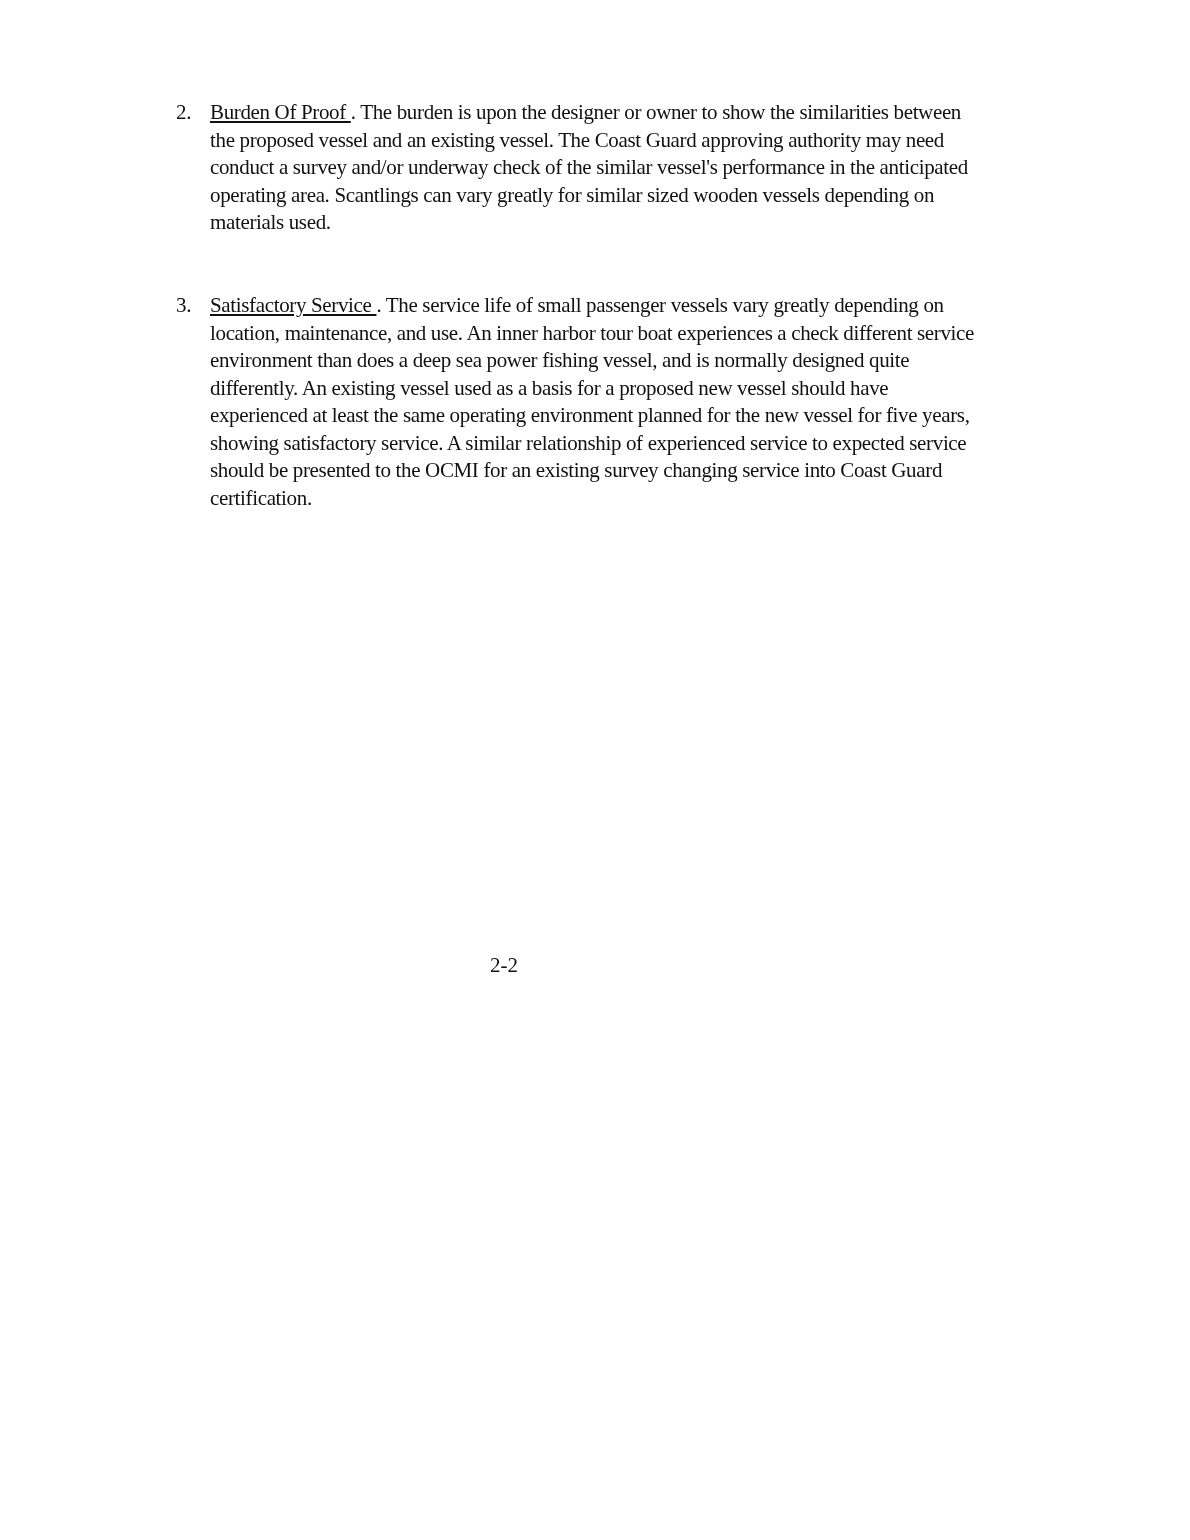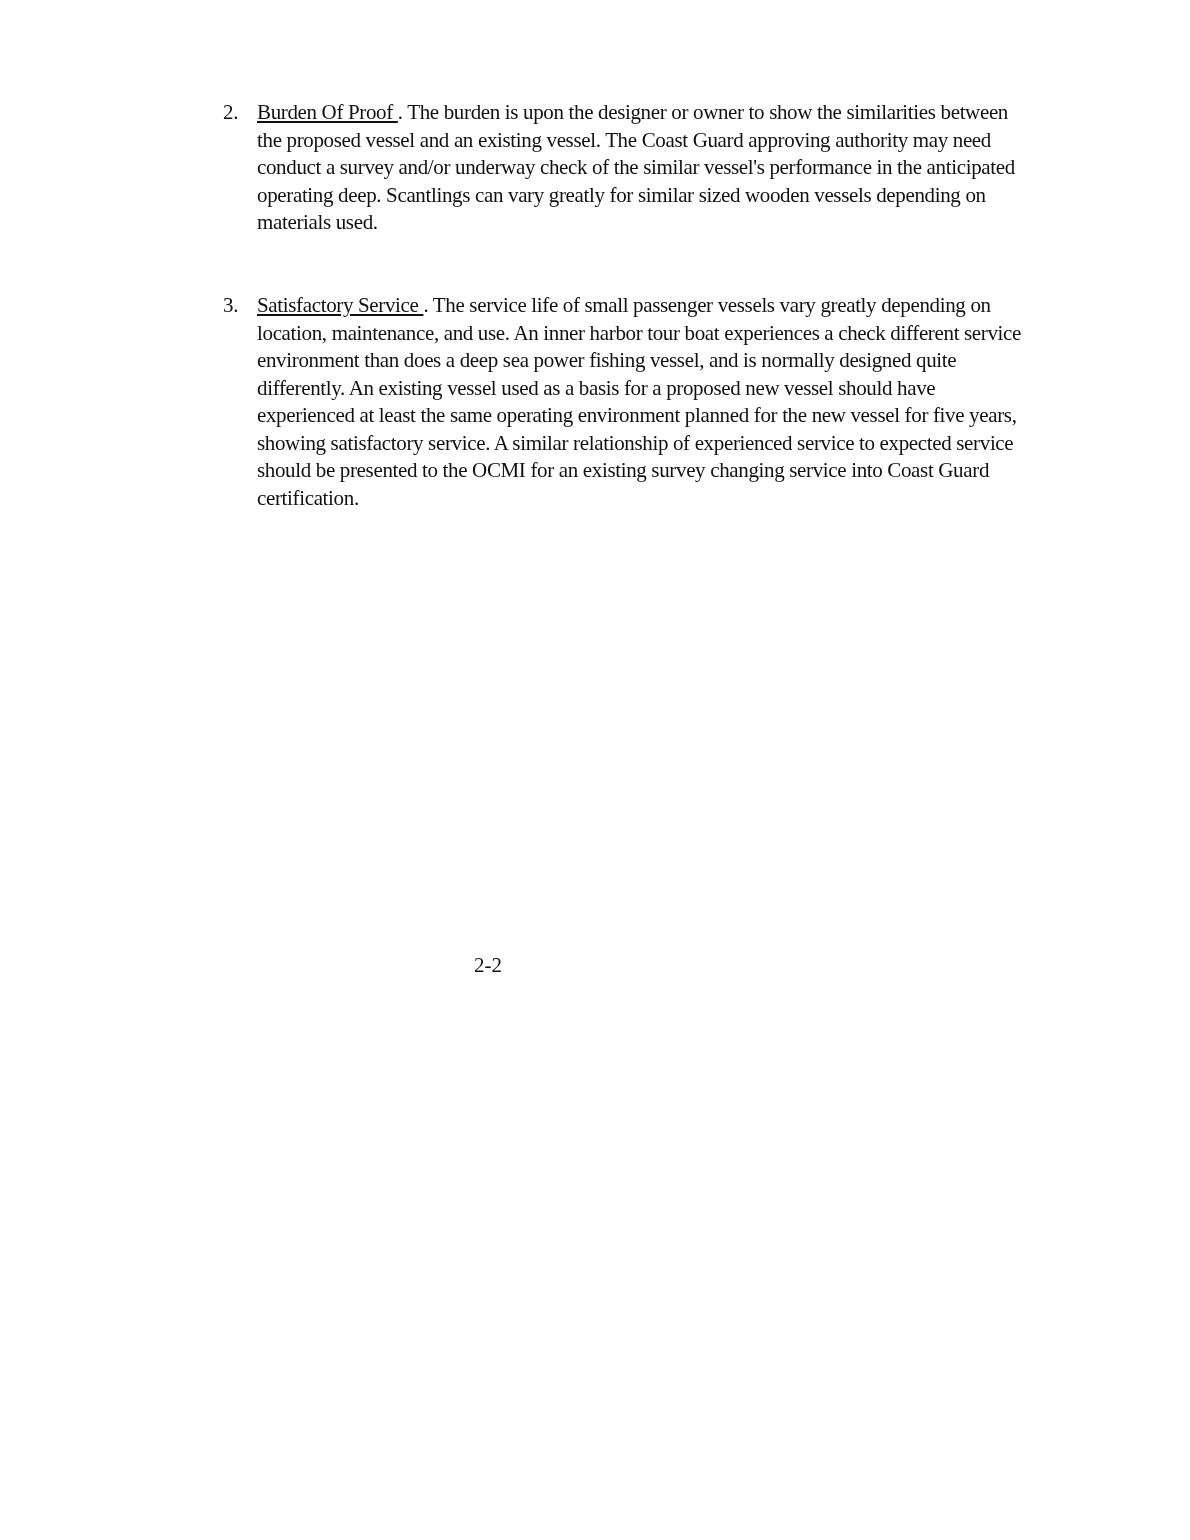--- a/index.html
+++ b/index.html
@@ -9,39 +9,39 @@
       color: #111111;
     }
     .item {
       position: absolute;
       left: 176px;
       width: 870px;
       font-size: 21px;
       line-height: 27.5px;
       letter-spacing: -0.35px;
     }
-    .item .line { display: block; white-space: nowrap; margin-left: 47px; }
+    .item .line { display: block; white-space: nowrap; }
     .item .line.indent { padding-left: 34px; }
     .num { display: inline-block; width: 34px; }
     .heading { text-decoration: underline; text-underline-offset: 2px; }
     #item-2 { top: 99px; }
     #item-3 { top: 292px; }
     .page-number {
-      position: absolute; top: 953px; left: 0; width: 976px;
+      position: absolute; top: 953px; left: 16px; width: 976px;
       text-align: center; font-size: 21px;
     }
   </style>
 </head>
 <body>
 
 <div class="item" id="item-2">
   <span class="line"><span class="num">2.</span><span class="heading">Burden Of Proof </span><span> .  The burden is upon the designer or owner to show the similarities between</span></span>
   <span class="line indent">the proposed vessel and an existing vessel.  The Coast Guard approving authority may need</span>
   <span class="line indent">conduct a survey and/or underway check of the similar vessel's performance in the anticipated</span>
-  <span class="line indent">operating deep.  Scantlings can vary greatly for similar sized wooden vessels depending on</span>
+  <span class="line indent">operating area.  Scantlings can vary greatly for similar sized wooden vessels depending on</span>
   <span class="line indent">materials used.</span>
 </div>
 
 <div class="item" id="item-3">
   <span class="line"><span class="num">3.</span><span class="heading">Satisfactory Service </span><span>.  The service life of small passenger vessels vary greatly depending on</span></span>
   <span class="line indent">location, maintenance, and use.  An inner harbor tour boat experiences a check different service</span>
   <span class="line indent">environment than does a deep sea power fishing vessel, and is normally designed quite</span>
   <span class="line indent">differently. An existing vessel used as a basis for a proposed new vessel should have</span>
   <span class="line indent">experienced at least the same operating environment planned for the new vessel for five years,</span>
   <span class="line indent">showing satisfactory service.  A similar relationship of experienced service to expected service</span>

